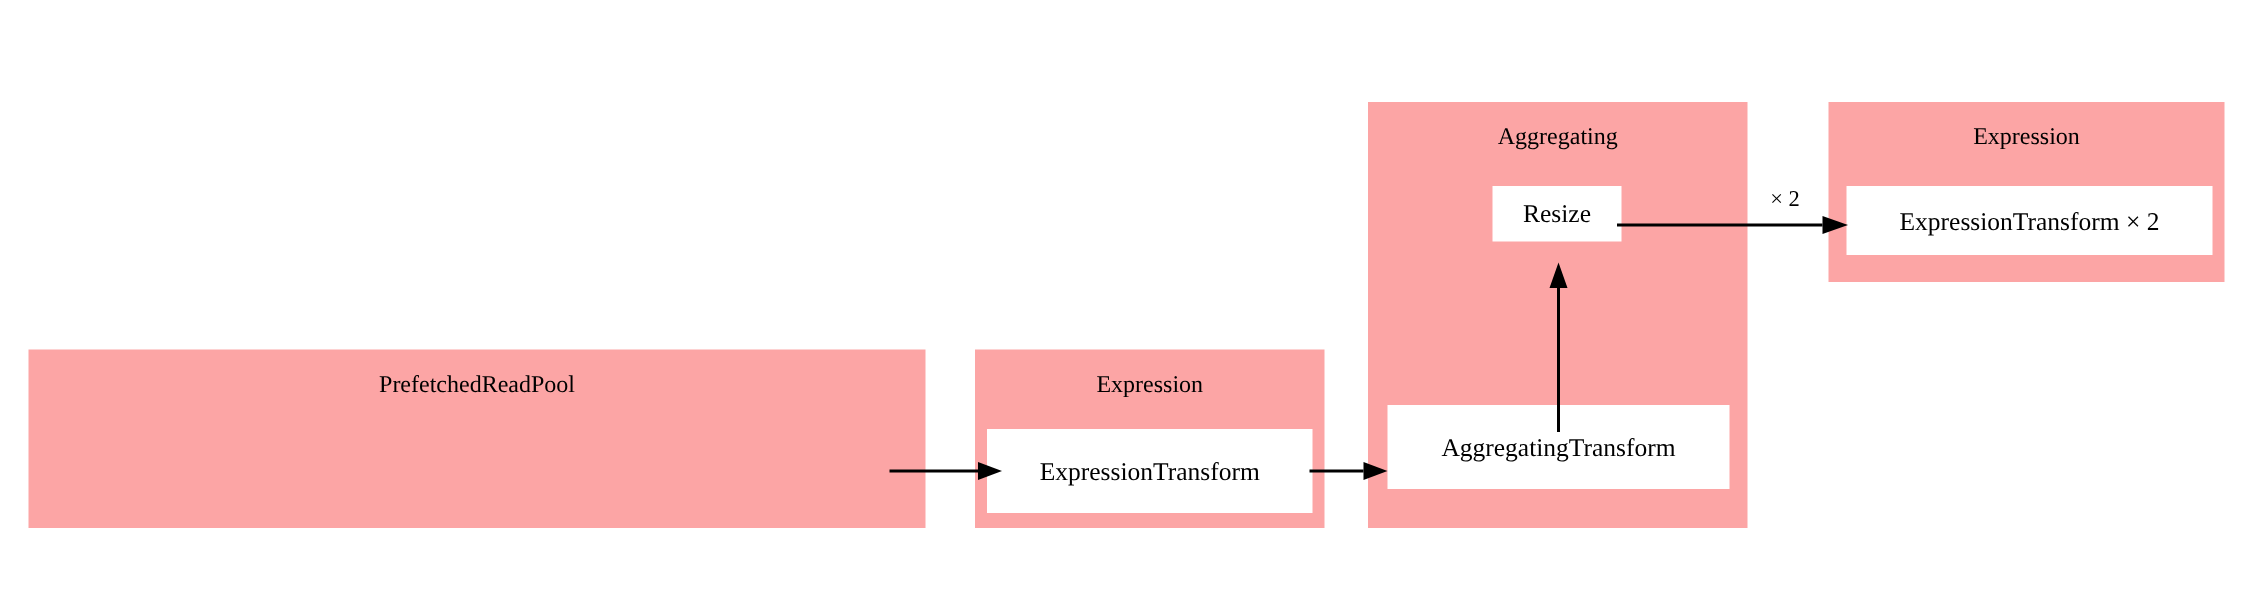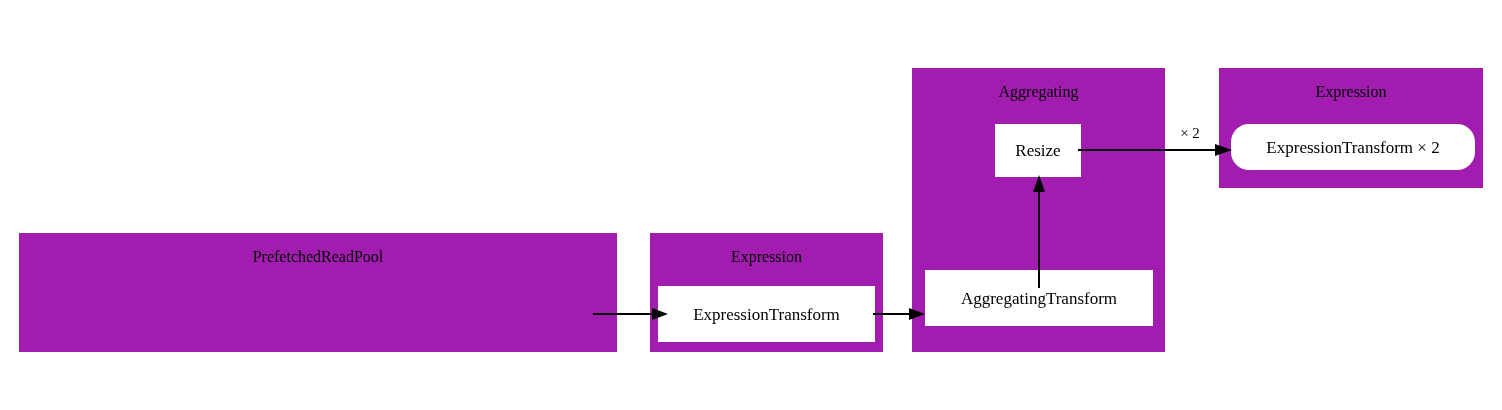--- a/index.html
+++ b/index.html
@@ -13,21 +13,21 @@
   }
   #canvas {
     position: relative;
     width: 1502px;
     height: 410px;
     background: #ffffff;
     overflow: hidden;
   }
   .cluster {
     position: absolute;
-    background: #a21caf;
+    background: #fca5a5;
     box-sizing: border-box;
   }
   .cluster-title {
     position: absolute;
     left: 0;
     right: 0;
     text-align: center;
     font-size: 16px;
     line-height: 1;
     color: #000000;
@@ -69,27 +69,27 @@
   </div>
 
   <div class="cluster" style="left:650px; top:233px; width:233px; height:119px;">
     <div class="cluster-title" style="top:16px;">Expression</div>
   </div>
   <div class="node" style="left:658px; top:286px; width:217px; height:56px;">ExpressionTransform</div>
 
   <div class="cluster" style="left:912px; top:68px; width:253px; height:284px;">
     <div class="cluster-title" style="top:16px;">Aggregating</div>
   </div>
-  <div class="node" style="left:995px; top:124px; width:86px; height:53px;">Resize</div>
+  <div class="node" style="left:995px; top:124px; width:86px; height:37px;">Resize</div>
   <div class="node" style="left:925px; top:270px; width:228px; height:56px;">AggregatingTransform</div>
 
   <div class="cluster" style="left:1219px; top:68px; width:264px; height:120px;">
     <div class="cluster-title" style="top:16px;">Expression</div>
   </div>
-  <div class="node" style="left:1231px; top:124px; width:244px; height:46px;border-radius:18px;">ExpressionTransform × 2</div>
+  <div class="node" style="left:1231px; top:124px; width:244px; height:46px;">ExpressionTransform × 2</div>
 
   <svg class="edge" style="left:590px; top:300px;" width="90" height="30" viewBox="0 0 90 30">
     <line x1="3" y1="14" x2="62" y2="14" stroke="#000000" stroke-width="2"></line>
     <path d="M 62 8 L 78 14 L 62 20 Z" fill="#000000"></path>
   </svg>
 
   <svg class="edge" style="left:870px; top:300px;" width="70" height="30" viewBox="0 0 70 30">
     <line x1="3" y1="14" x2="39" y2="14" stroke="#000000" stroke-width="2"></line>
     <path d="M 39 8 L 55 14 L 39 20 Z" fill="#000000"></path>
   </svg>

